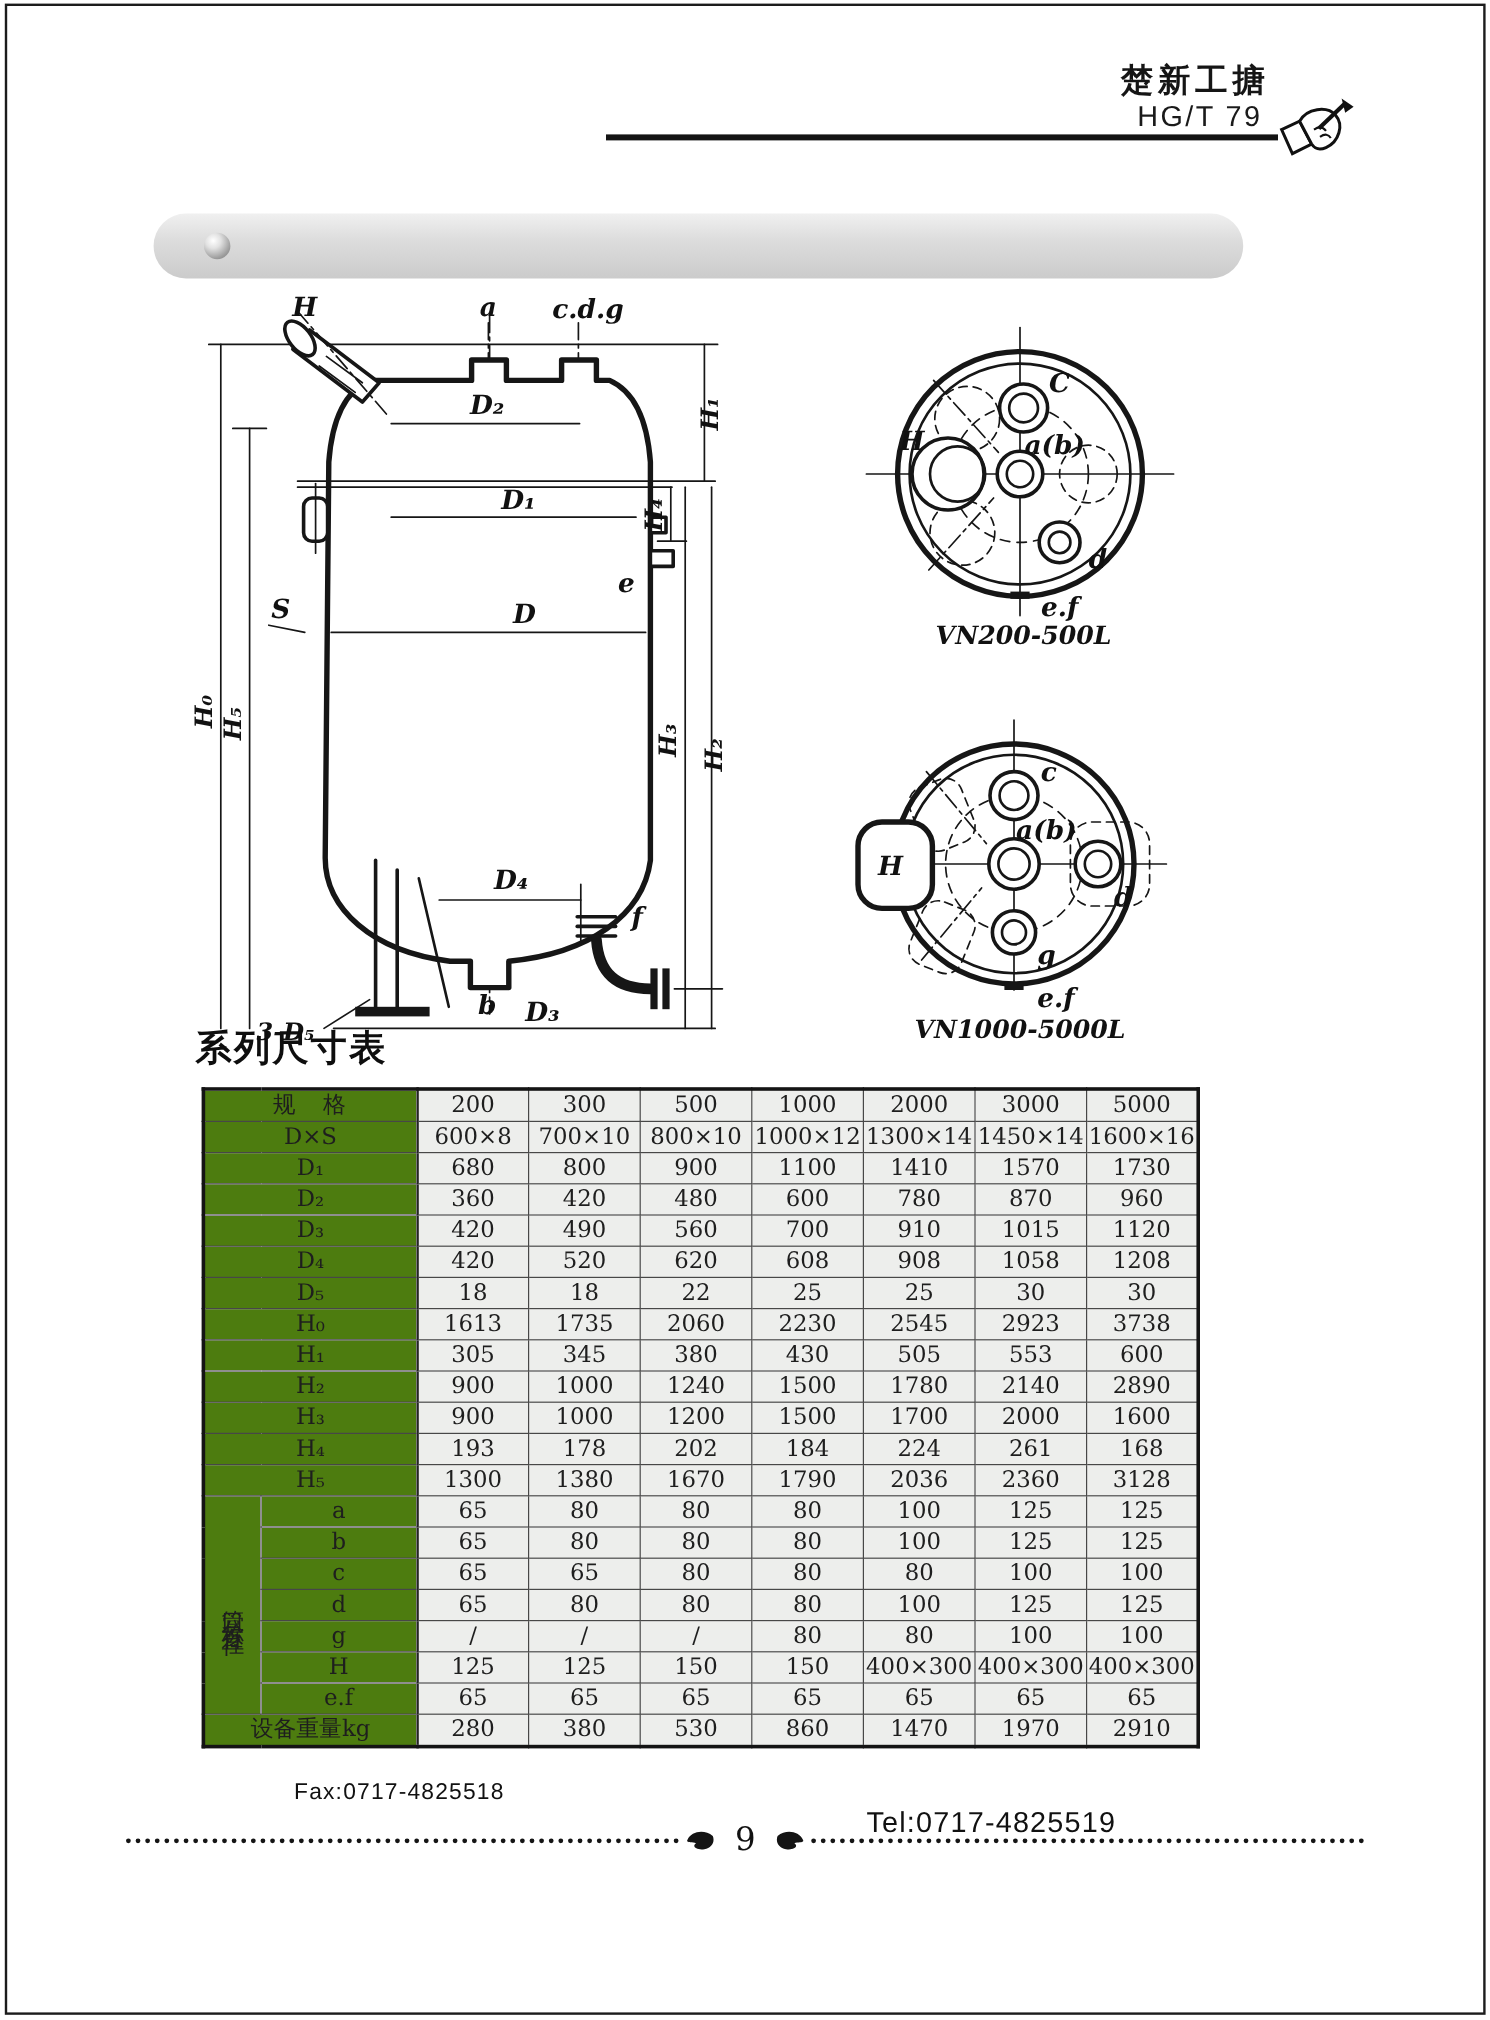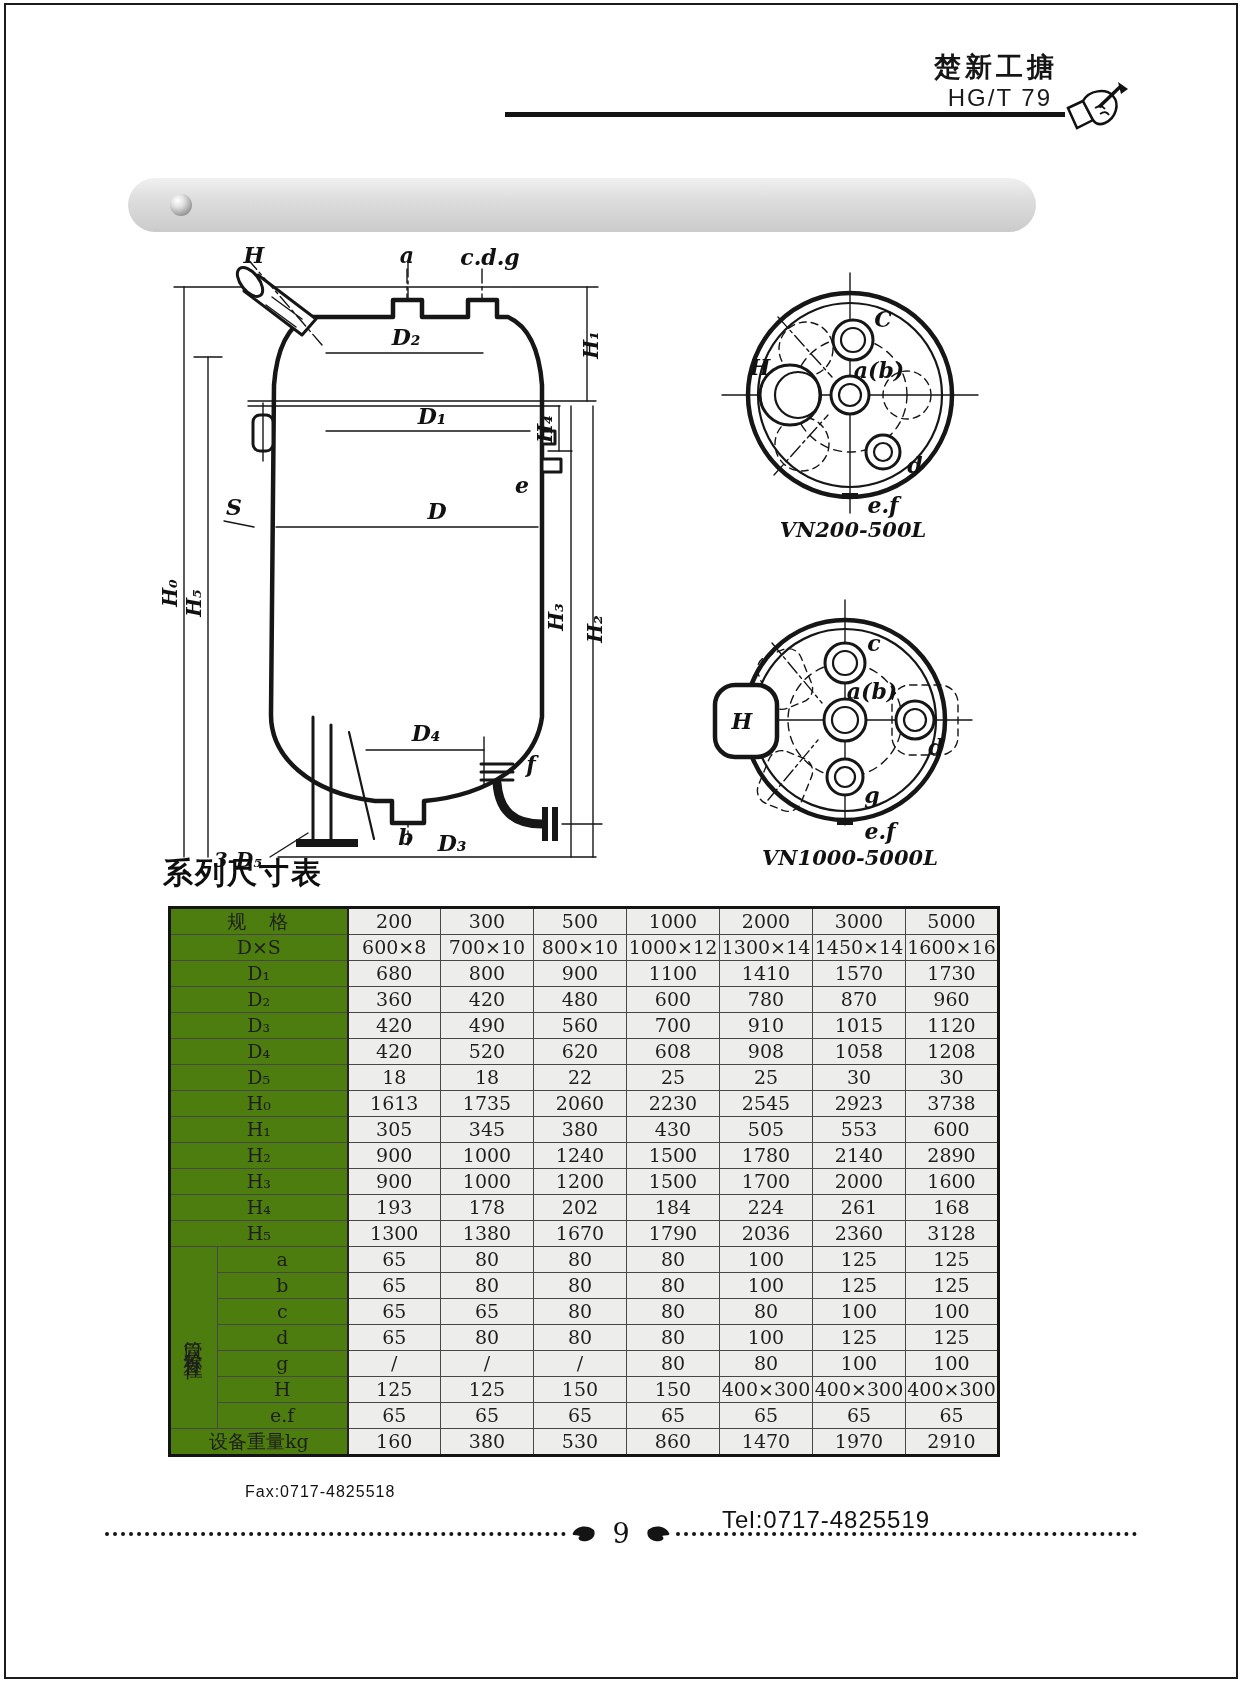--- a/index.html
+++ b/index.html
@@ -48,21 +48,21 @@
   .dim-table th,.dim-table td{border:1px solid #474747;height:25px;padding:0;text-align:center;
        font-weight:normal;font-size:19px;color:#1e1e1e;line-height:25px;overflow:hidden;}
   .dim-table th.lbl{background:#4d7c0f;}
   .dim-table th.lbl.thick{border-right:2.5px solid #232323;}
   .dim-table td.val{background:#edeeec;}
   .dim-table th.spec{white-space:pre;letter-spacing:2px;}
   .dim-table th.vert{writing-mode:vertical-lr;text-orientation:upright;font-size:19px;
        letter-spacing:4px;line-height:46px;padding:4px 0;}
 
   
-  .footer-fax{position:absolute;left:245px;top:1483px;font-size:16px;letter-spacing:1px;}
+  .footer-fax{position:absolute;left:245px;top:1483px;font-size:19px;letter-spacing:1px;}
   .footer-tel{position:absolute;left:722px;top:1483px;font-size:24px;letter-spacing:1px;margin-top:23px;}
   .footer-line{position:absolute;left:105px;top:1518px;width:1032px;display:flex;align-items:center;}
   .footer-line .dots{flex:1;height:0;border-top:4px dotted #141414;}
   .footer-line .pgnum{font-size:27px;padding:0 12px;font-family:"DejaVu Serif",serif;}
   .footer-line .orn{margin:0 4px;display:block;}
 </style>
 </head>
 <body>
 
 <div class="page-frame"></div>
@@ -427,21 +427,21 @@
         <td class="val">65</td>
         <td class="val">65</td>
         <td class="val">65</td>
         <td class="val">65</td>
         <td class="val">65</td>
         <td class="val">65</td>
         <td class="val">65</td>
       </tr>
       <tr>
         <th class="lbl thick" colspan="2">设备重量kg</th>
-        <td class="val">160</td>
+        <td class="val">280</td>
         <td class="val">380</td>
         <td class="val">530</td>
         <td class="val">860</td>
         <td class="val">1470</td>
         <td class="val">1970</td>
         <td class="val">2910</td>
       </tr>
     </tbody>
 </table>
 

